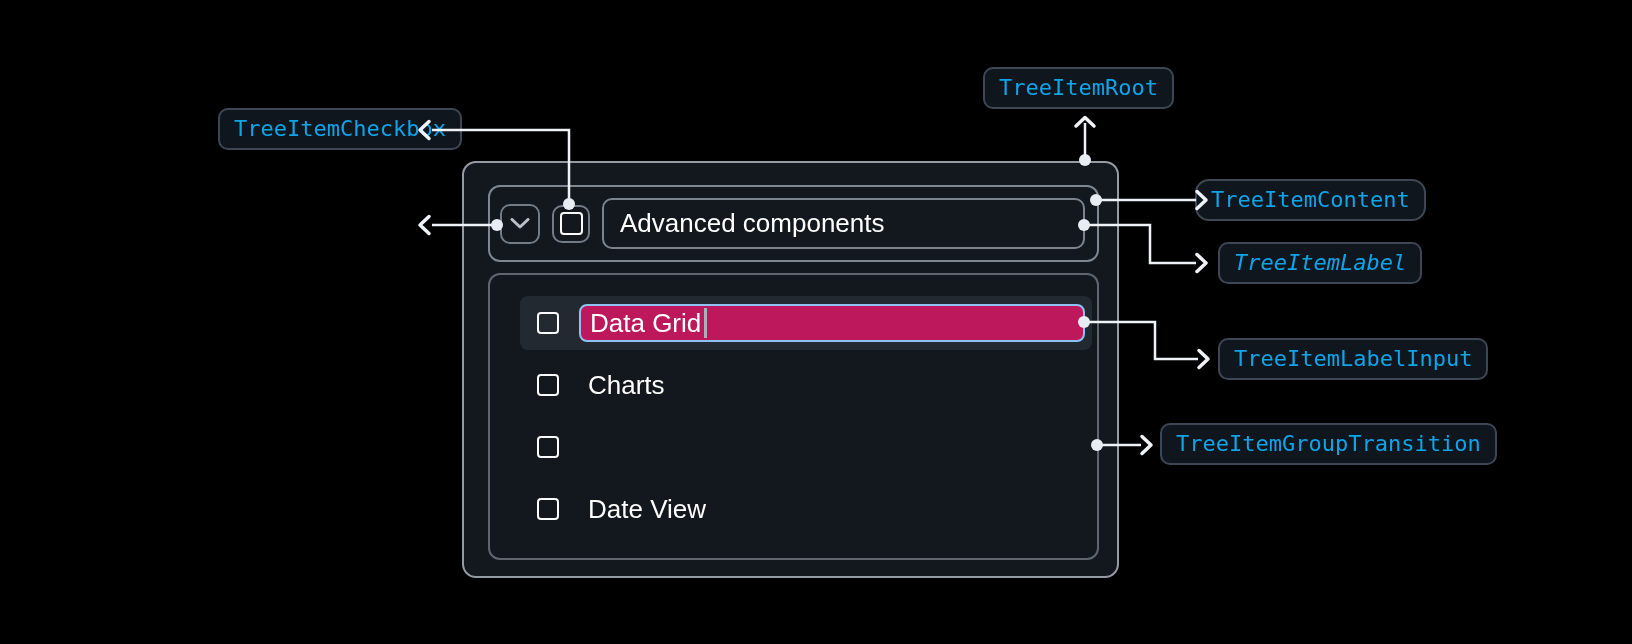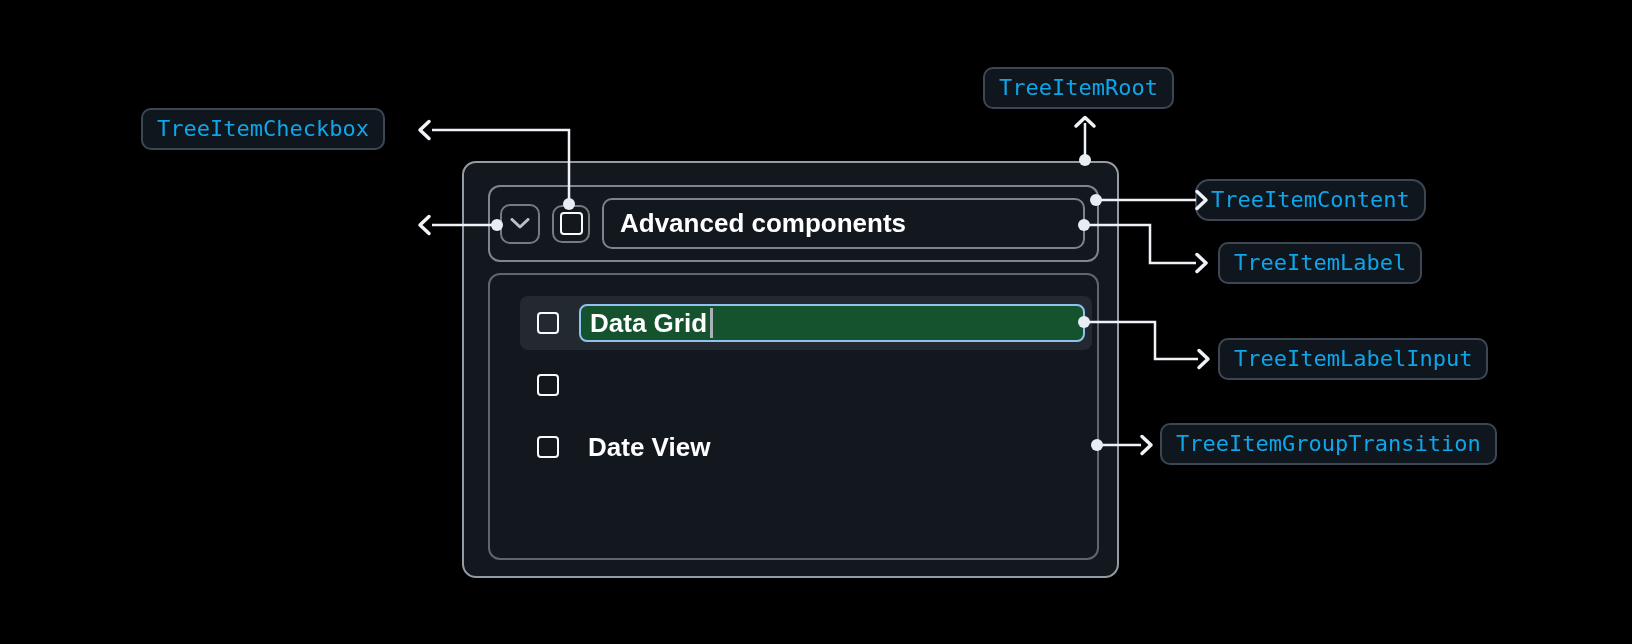--- a/index.html
+++ b/index.html
@@ -28,21 +28,20 @@
 
   
   .tree-root{
     position:absolute;
     left:462px;top:161px;
     width:657px;height:417px;
     box-sizing:border-box;
     background:#13181E;
     border:2px solid #939CA5;
     border-radius:14px;
-    font-weight:bold;
   }
   .tree-content{
     position:absolute;
     left:24px;top:22px;
     width:611px;height:77px;
     box-sizing:border-box;
     border:2px solid #7E868F;
     border-radius:12px;
     display:flex;align-items:center;
     padding:0 12px 0 10px;
@@ -94,21 +93,21 @@
     border-radius:8px;
     color:#FFFFFF;font-size:26px;
   }
   .tree-row .checkbox-glyph{width:22px;height:22px;margin-left:17px;flex:0 0 22px;}
   .tree-row.highlighted{background:#222931;}
   .row-label{margin-left:29px;}
   .label-input{
     box-sizing:border-box;
     flex:1;height:38px;
     margin-left:20px;margin-right:7px;
-    background:#14532d;
+    background:#be185d;
     border:2px solid #90C1F0;
     border-radius:8px;
     display:flex;align-items:center;
     padding-left:9px;
     color:#FFFFFF;font-size:26px;
   }
   .text-cursor{
     display:inline-block;
     width:3px;height:30px;
     background:#A9B0B8;
@@ -149,37 +148,41 @@
     <div class="tree-group">
 
       <div class="tree-row highlighted">
         <span class="checkbox-glyph"></span>
         <div class="label-input">
           <span>Data Grid</span>
           <span class="text-cursor"></span>
         </div>
       </div>
 
+      <div class="tree-row">
+        <span class="checkbox-glyph"></span>
+        <span class="row-label">Charts</span>
+      </div>
 
       <div class="tree-row">
         <span class="checkbox-glyph"></span>
       </div>
 
       <div class="tree-row">
         <span class="checkbox-glyph"></span>
         <span class="row-label">Date View</span>
       </div>
 
     </div>
   </div>
 
   <div class="badge" style="left:983px;top:67px;">TreeItemRoot</div>
-  <div class="badge" style="right:1247px;top:108px;">TreeItemCheckbox</div>
+  <div class="badge" style="right:1170px;top:108px;">TreeItemCheckbox</div>
   <div class="badge" style="left:1195px;top:179px;border-radius:14px;">TreeItemContent</div>
-  <div class="badge" style="left:1218px;top:242px;">TreeItemLabel</div>
+  <div class="badge" style="left:1218px;top:242px;font-style:italic;">TreeItemLabel</div>
   <div class="badge" style="left:1218px;top:338px;">TreeItemLabelInput</div>
   <div class="badge" style="left:1160px;top:423px;">TreeItemGroupTransition</div>
 
   <svg class="connectors" viewBox="0 0 1632 644">
 
     <path d="M1085,158 V123"></path>
     <path class="head" d="M1076,126 L1085,117.5 L1094,126"></path>
     <circle cx="1085" cy="160" r="6"></circle>
 
     <path d="M569,204 V130 H432"></path>

